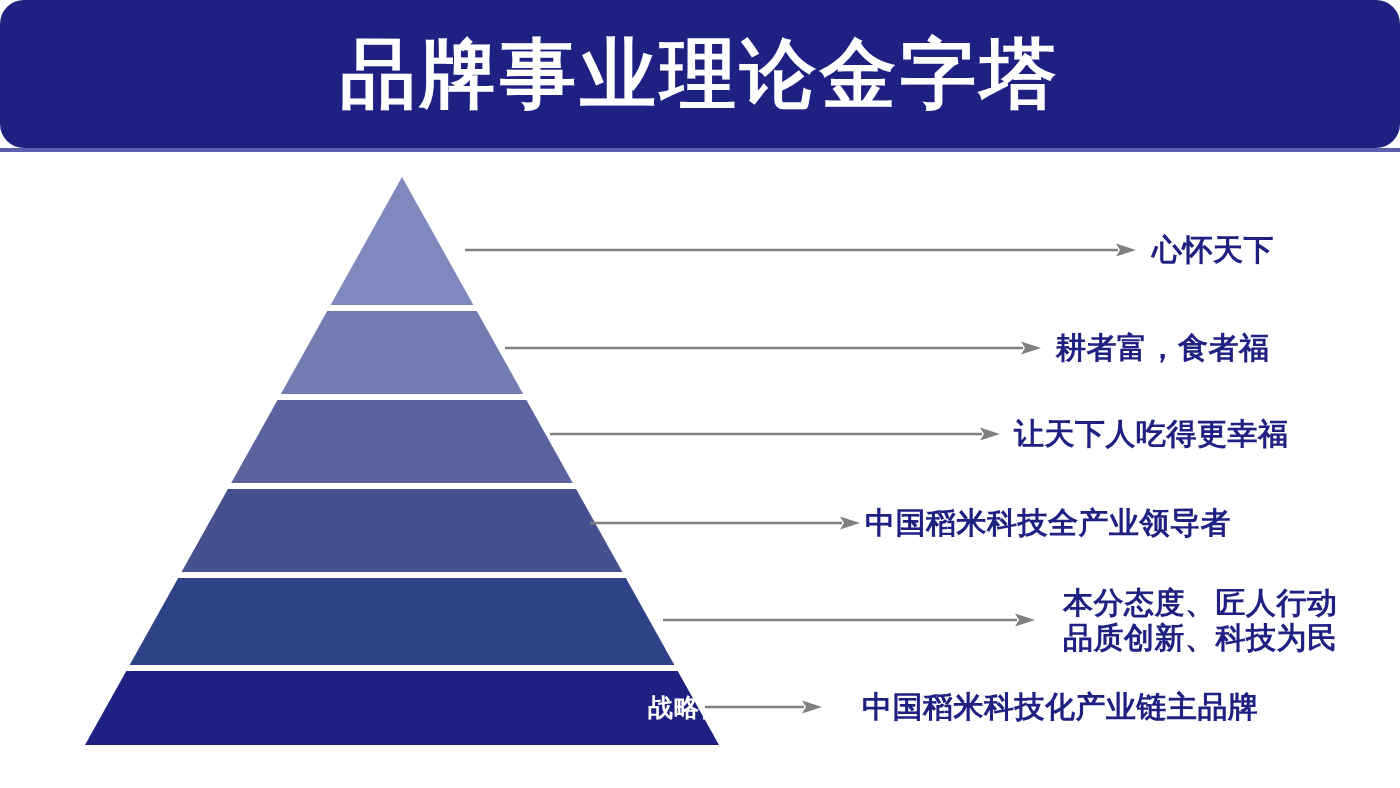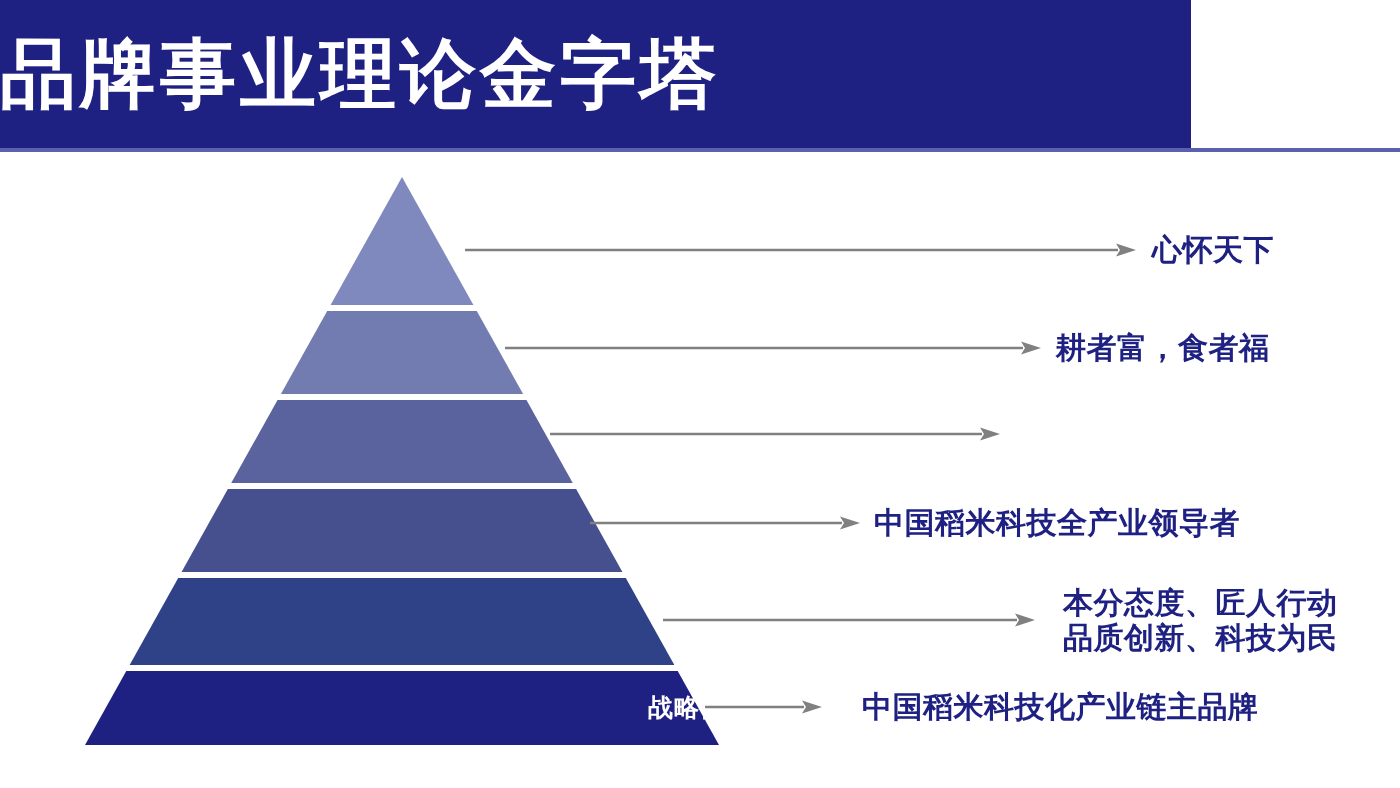--- a/index.html
+++ b/index.html
@@ -18,26 +18,27 @@
     width: 1400px;
     height: 788px;
     background: #ffffff;
   }
 
   
   .header-banner {
     position: absolute;
     left: 0;
     top: 0;
-    width: 1191px;
+    width: 1400px;
     height: 148px;
     background: #1f2182;
     display: flex;
     align-items: center;
-    justify-content: flex-start;
+    justify-content: center;
+    border-radius: 24px;
   }
   .header-title {
     color: #ffffff;
     font-size: 76px;
     font-weight: bold;
     letter-spacing: 4px;
     line-height: 1;
     font-family: "DejaVu Sans", "Liberation Sans", sans-serif;
     white-space: nowrap;
   }
@@ -131,27 +132,28 @@
           <line x1="0" y1="10" x2="518" y2="10" stroke="#808080" stroke-width="2.4"></line>
           <polygon points="536,10 516,3.5 520,10 516,16.5" fill="#808080"></polygon>
         </svg>
         <div class="callout-text" style="margin-left: 15px;">耕者富，食者福</div>
       </div>
       <div class="callout" style="left: 550px; top: 389px; height: 90px;">
         <svg class="arrow-svg" width="450" height="20" viewBox="0 0 450 20">
           <line x1="0" y1="10" x2="432" y2="10" stroke="#808080" stroke-width="2.4"></line>
           <polygon points="450,10 430,3.5 434,10 430,16.5" fill="#808080"></polygon>
         </svg>
+        <div class="callout-text" style="margin-left: 14px;">让天下人吃得更幸福</div>
       </div>
       <div class="callout" style="left: 590px; top: 478px; height: 90px;">
         <svg class="arrow-svg" width="270" height="20" viewBox="0 0 270 20">
           <line x1="0" y1="10" x2="252" y2="10" stroke="#808080" stroke-width="2.4"></line>
           <polygon points="270,10 250,3.5 254,10 250,16.5" fill="#808080"></polygon>
         </svg>
-        <div class="callout-text" style="margin-left: 14px;">中国稻米科技全产业领导者</div>
+        <div class="callout-text" style="margin-left: 5px;">中国稻米科技全产业领导者</div>
       </div>
       <div class="callout" style="left: 663px; top: 575px; height: 90px;">
         <svg class="arrow-svg" width="372" height="20" viewBox="0 0 372 20">
           <line x1="0" y1="10" x2="354" y2="10" stroke="#808080" stroke-width="2.4"></line>
           <polygon points="372,10 352,3.5 356,10 352,16.5" fill="#808080"></polygon>
         </svg>
         <div class="callout-text" style="margin-left: 28px;">本分态度、匠人行动
 品质创新、科技为民</div>
       </div>
       <div class="callout" style="left: 705px; top: 662px; height: 90px; gap: 26px;">

